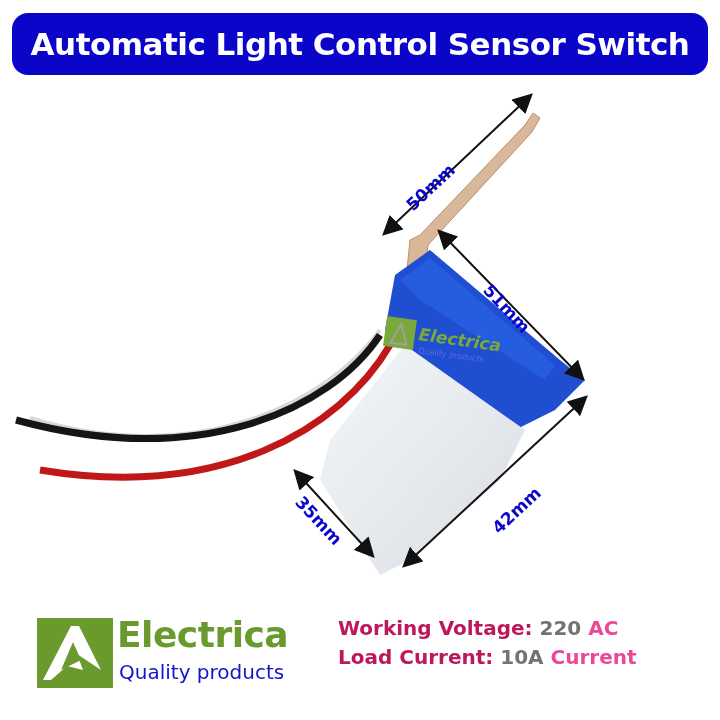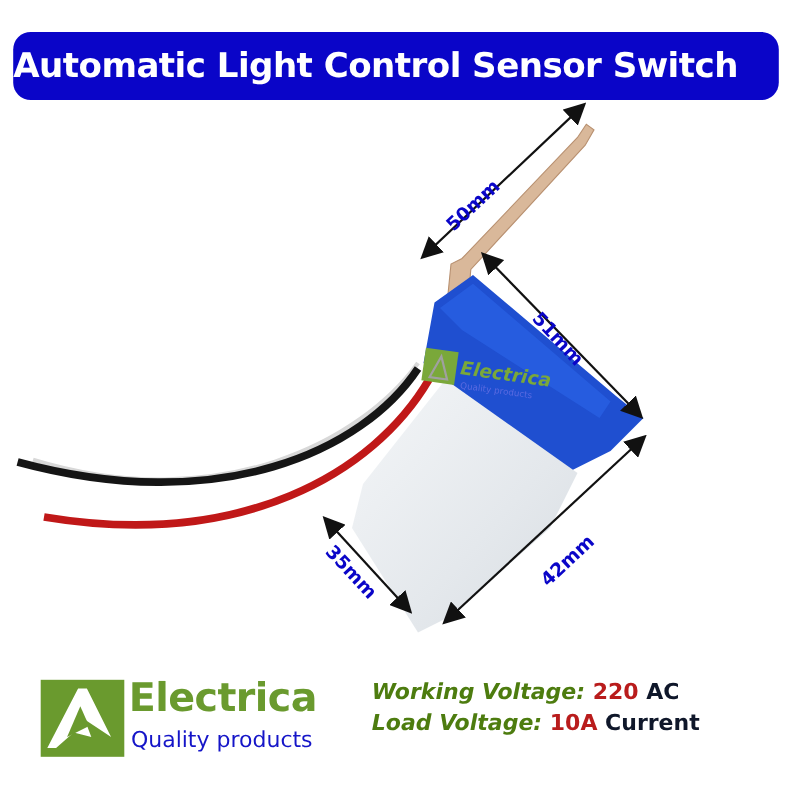--- a/index.html
+++ b/index.html
@@ -1,29 +1,29 @@
 <!DOCTYPE html>
 <html><head>
 <meta charset="utf-8">
 <style>
   html, body { margin:0; padding:0; }
   body { width:720px; height:720px; background:#ffffff; position:relative; overflow:hidden; font-family:"DejaVu Sans", sans-serif; }
-  .title-bar { position:absolute; left:12px; top:13px; width:696px; height:62px; background:#0a05c8; border-radius:16px; display:flex; align-items:center; justify-content:flex-start;margin-top:16px; }
+  .title-bar { position:absolute; left:12px; top:13px; width:696px; height:62px; background:#0a05c8; border-radius:16px; display:flex; align-items:center; justify-content:center; }
   .title-text { color:#ffffff; font-size:31px; font-weight:bold; font-family:"DejaVu Sans", sans-serif; letter-spacing:-0.5px; }
   .product { position:absolute; left:0; top:80px; width:720px; height:510px; }
   .dim-label { position:absolute; color:#0a05c8; font-weight:bold; font-size:17px; white-space:nowrap; font-family:"DejaVu Sans", sans-serif; }
   .logo { position:absolute; left:37px; top:618px; width:250px; height:78px; }
   .logo-square { position:absolute; left:0; top:0; width:76px; height:70px; background:#6a9a2e; }
   .logo-brand { position:absolute; left:80px; top:-4px; color:#6a9a2e; font-weight:bold; font-size:36px; font-family:"DejaVu Sans", sans-serif; letter-spacing:-0.5px; }
   .logo-tag { position:absolute; left:82px; top:42px; color:#1515c8; font-size:20px; font-family:"DejaVu Sans", sans-serif; }
   .specs { position:absolute; left:338px; top:614px; }
   .spec-row { font-size:20px; font-weight:bold; line-height:29px; white-space:nowrap; font-family:"DejaVu Sans", sans-serif; }
-  .spec-key { color:#4d7c0f;font-style:italic; }
-  .spec-blue { color:#b91c1c; }
-  .spec-black { color:#0f172a; }
+  .spec-key { color:#be185d; }
+  .spec-blue { color:#737373; }
+  .spec-black { color:#ec4899; }
 </style>
 </head>
 <body>
 
 <div class="title-bar">
   <span class="title-text">Automatic Light Control Sensor Switch</span>
 </div>
 
 <div class="product">
   <svg width="720" height="510" viewBox="0 80 720 510" xmlns="http://www.w3.org/2000/svg">
@@ -79,17 +79,17 @@
   <span class="logo-tag">Quality products</span>
 </div>
 
 <div class="specs">
   <div class="spec-row">
     <span class="spec-key">Working Voltage:</span>
     <span class="spec-blue">220</span>
     <span class="spec-black">AC</span>
   </div>
   <div class="spec-row">
-    <span class="spec-key">Load Voltage:</span>
+    <span class="spec-key">Load Current:</span>
     <span class="spec-blue">10A</span>
     <span class="spec-black">Current</span>
   </div>
 </div>
 
 </body></html>

